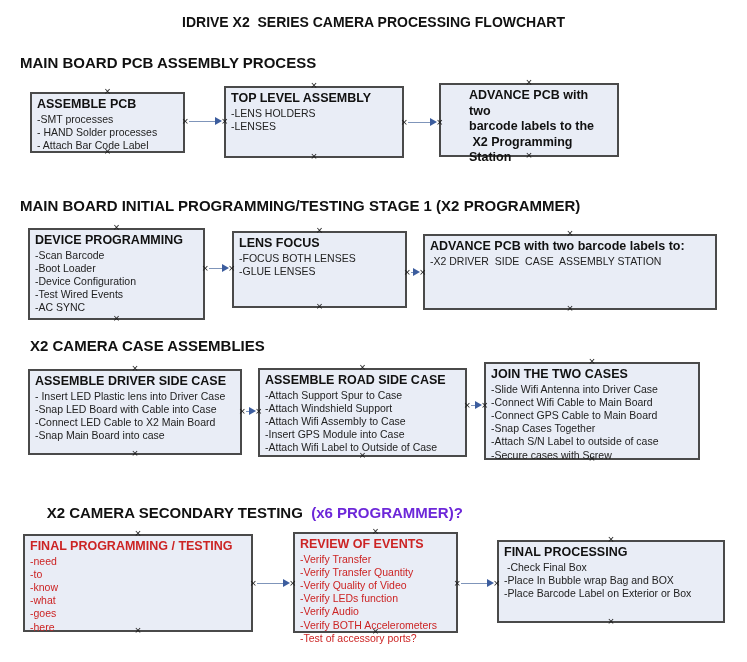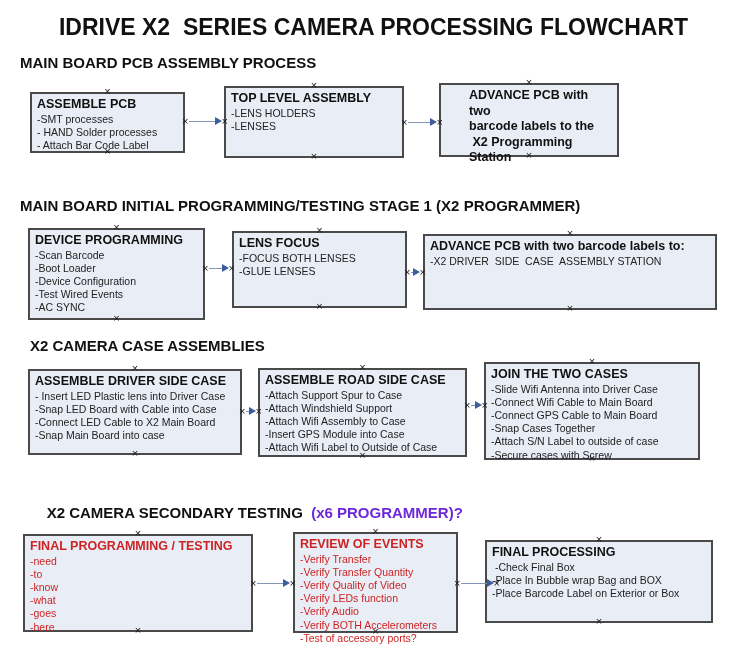--- a/index.html
+++ b/index.html
@@ -2,21 +2,21 @@
 <html><head>
 <meta charset="utf-8">
 <style>
   html,body{margin:0;padding:0;background:#ffffff;}
   .canvas{
     position:relative;width:747px;height:662px;background:#ffffff;
     font-family:"Liberation Sans", sans-serif;color:#111;overflow:hidden;
   }
   .page-title{
     position:absolute;left:0;top:14px;width:747px;text-align:center;
-    font-size:23px;font-weight:bold;white-space:pre-wrap;color:#111;
+    font-size:14px;font-weight:bold;white-space:pre-wrap;color:#111;
   }
   .sec-header{
     position:absolute;font-size:15px;font-weight:bold;color:#111;white-space:pre;
   }
   .sec-header .red-part{color:#6d28d9;white-space:pre;}
   .fbox{
     position:absolute;background:#e9edf6;border:2px solid #4a4a4a;
     padding:3px 5px 2px 5px;box-sizing:border-box;
   }
   .fbox::before{
@@ -209,21 +209,21 @@
         <div class="line">-Verify Transfer</div>
         <div class="line">-Verify Transfer Quantity</div>
         <div class="line">-Verify Quality of Video</div>
         <div class="line">-Verify LEDs function</div>
         <div class="line">-Verify Audio</div>
         <div class="line">-Verify BOTH Accelerometers</div>
         <div class="line">-Test of accessory ports?</div>
       </div>
   </div>
 
-  <div class="fbox" style="left:485px;top:540px;width:228px;height:83px;">
+  <div class="fbox" style="left:497px;top:540px;width:228px;height:83px;">
     <div class="fbox-title">FINAL PROCESSING</div>
     <div class="fbox-lines">
         <div class="line"> -Check Final Box</div>
         <div class="line">-Place In Bubble wrap Bag and BOX</div>
         <div class="line">-Place Barcode Label on Exterior or Box</div>
       </div>
   </div>
 
   <div class="arrow" style="left:250px;top:577px;width:46px;">
     <span class="x-handle">×</span>

